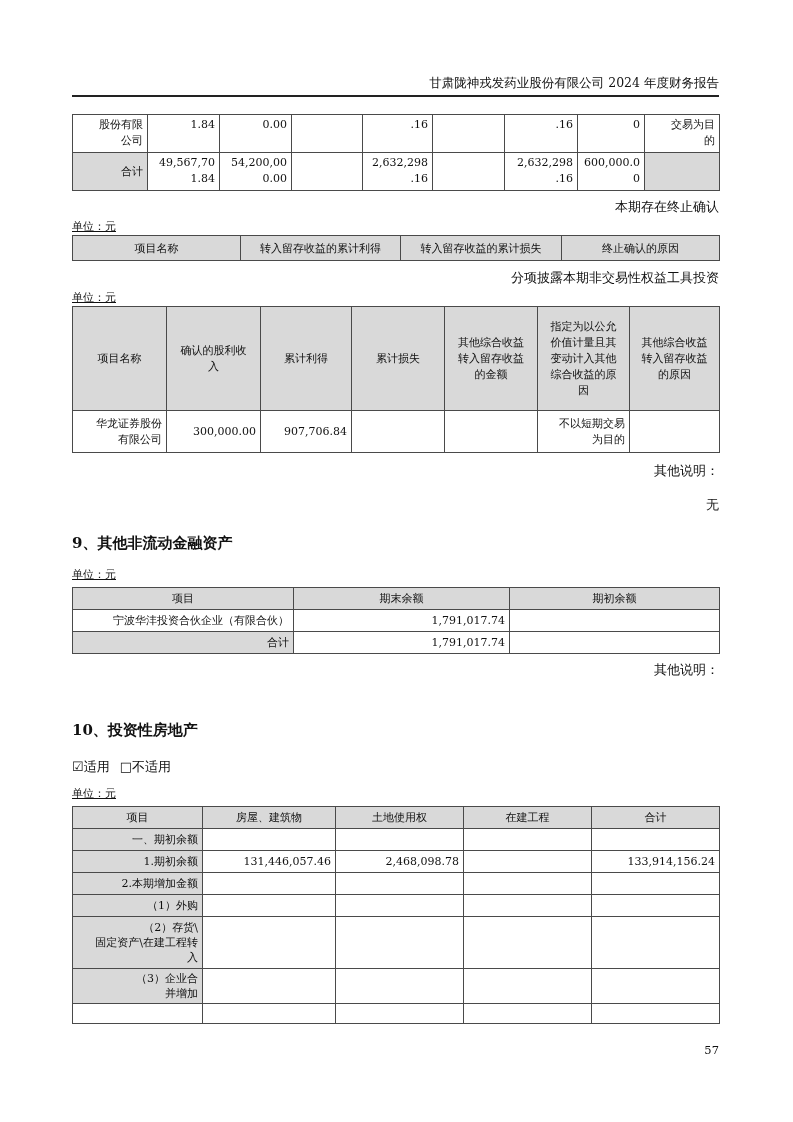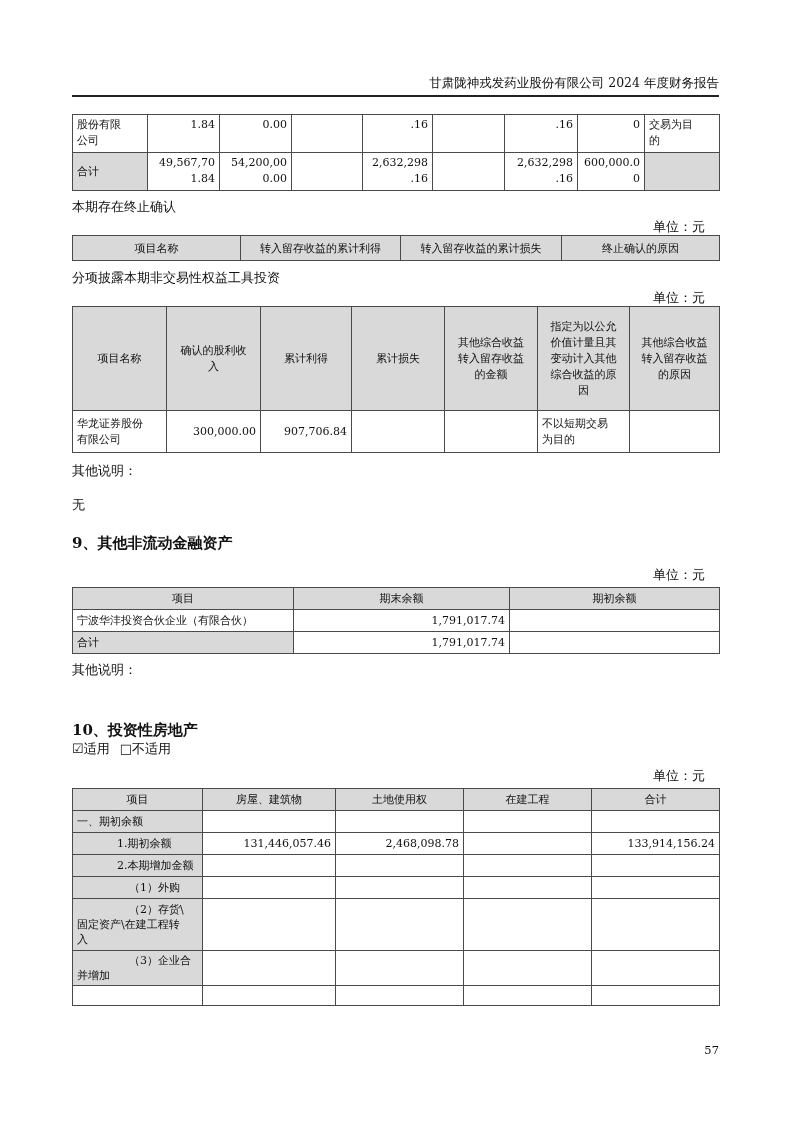--- a/index.html
+++ b/index.html
@@ -15,42 +15,42 @@
 
   .doc-header {
     padding-top: 74px;
     padding-bottom: 3px;
     border-bottom: 2px solid #222;
     text-align: right;
     font-size: 12.5px;
     line-height: 18px;
   }
 
-  .body-text { font-size: 13px; line-height: 17px; text-align: left; }
-  .unit-line { font-size: 13px; line-height: 16px; text-align: right; padding-right: 14px; }
+  .body-text { font-size: 13px; line-height: 17px; text-align: right; }
+  .unit-line { font-size: 11px; line-height: 16px; text-align: left; padding-right: 14px; text-decoration: underline; }
 
   .sec-heading { font-size: 15px; font-weight: bold; line-height: 20px; }
   .sub-heading { font-size: 13.5px; font-weight: bold; line-height: 17px; }
 
   table {
     border-collapse: collapse;
     table-layout: fixed;
     width: 647px;
     font-size: 11px;
   }
   td {
     border: 1px solid #4a4a4a;
     padding: 2px 4px;
     vertical-align: middle;
     white-space: pre-line;
     line-height: 15px;
     word-wrap: break-word;
   }
   .gray { background: #d9d9d9; }
-  .tl { text-align: left; }
+  .tl { text-align: right; }
   .tr { text-align: right; }
   .tc { text-align: center; }
   .vt { vertical-align: top; }
 
   
   .t1 td { height: 38px; line-height: 16px; }
   
   .t2 td { height: 25px; }
   
   .t3 .hdr td { height: 104px; line-height: 16px; }
@@ -71,21 +71,21 @@
   .m-intro2{ margin-top: 8px; }
   .m-unit2 { margin-top: 4px; }
   .m-note1 { margin-top: 9px; }
   .m-none  { margin-top: 17px; }
   .m-h9    { margin-top: 20px; }
   .m-unit3 { margin-top: 14px; }
   .m-t4    { margin-top: 4px; }
   .m-note2 { margin-top: 7px; }
   .m-h10   { margin-top: 42px; }
   .m-sub   { margin-top: 22px; }
-  .m-check { font-size: 13px; line-height: 17px; }
+  .m-check { margin-top: 18px; font-size: 13px; line-height: 17px; }
   .m-unit4 { margin-top: 11px; }
   .m-t5    { margin-top: 4px; }
 
   .page-number {
     position: absolute;
     top: 1043px;
     right: 74px;
     font-size: 11.5px;
   }
   .chk { margin-right: 10px; }

